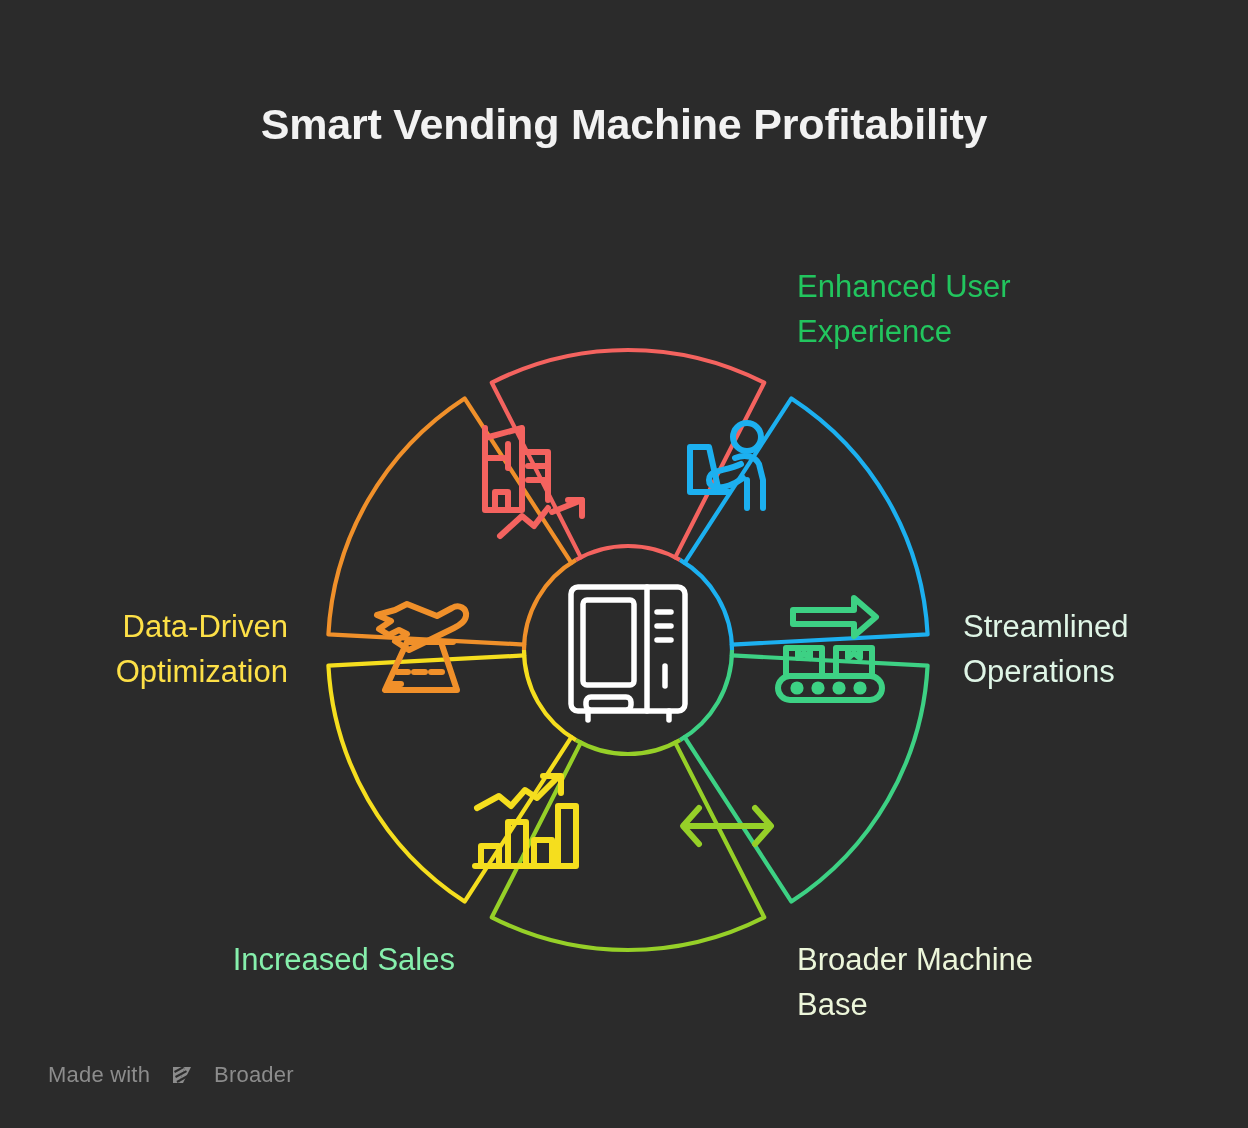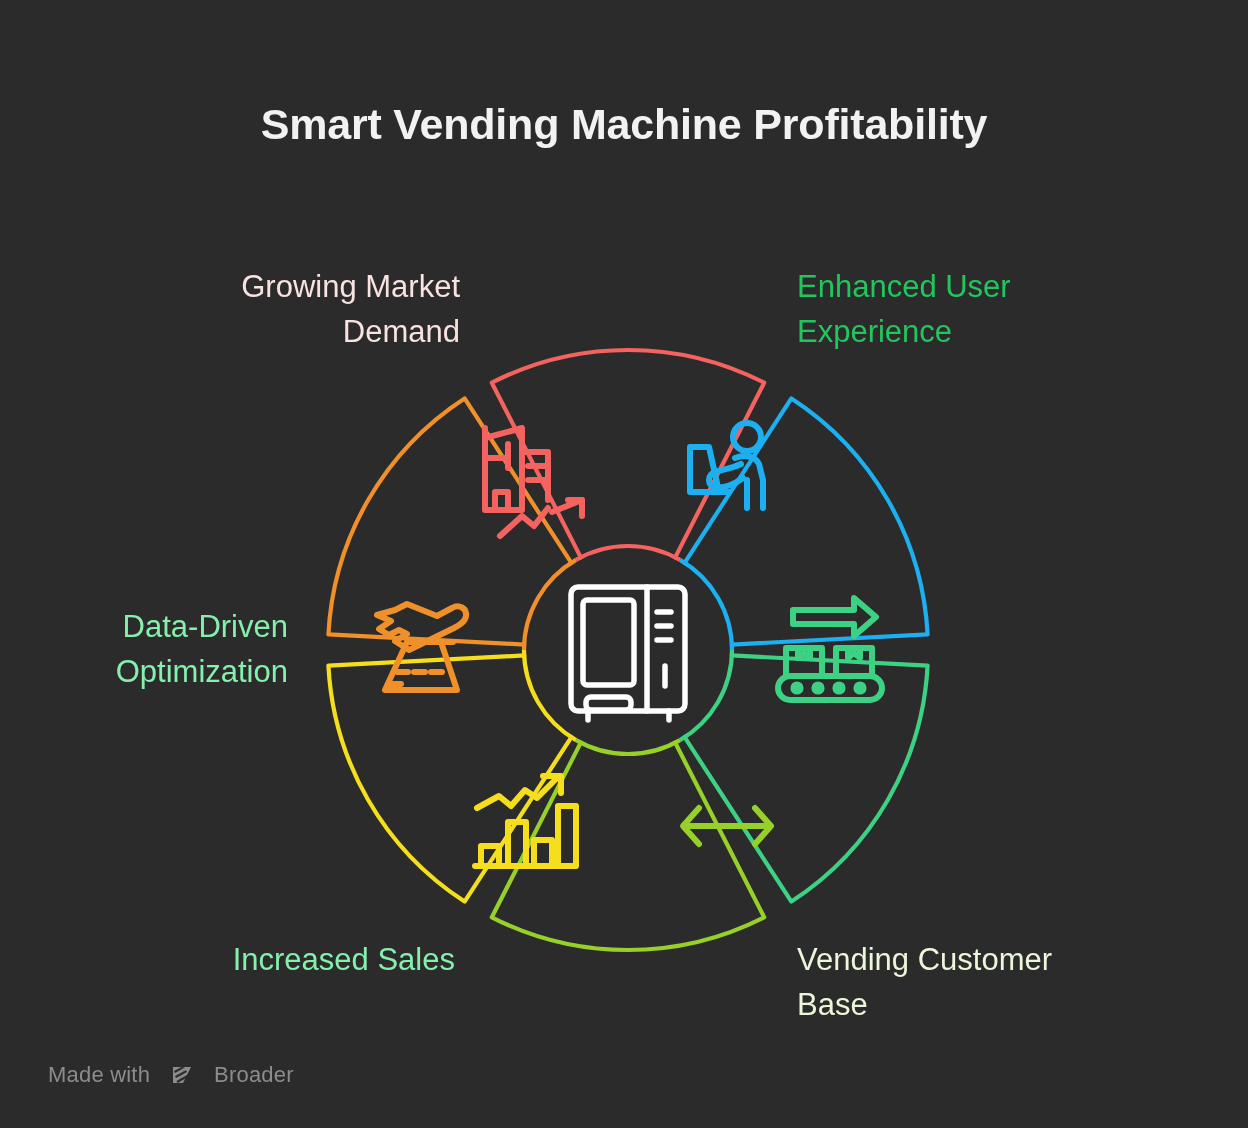--- a/index.html
+++ b/index.html
@@ -177,28 +177,28 @@
       <path d="M-24,-40 L-12,-46 L18,-34 L33,-42 C40,-46 48,-42 47,-34 C46,-28 41,-25 35,-22 L-10,0 L-24,-9 L-12,-16 L-20,-20 L-30,-15 L-40,-21 L-28,-29 L-42,-35 Z"></path>
       <path d="M-12,-8 L-34,40 L38,40 L22,-8 Z"></path>
       <line x1="-2" y1="-8" x2="34" y2="-8"></line>
       <line x1="-22" y1="22" x2="-11" y2="22"></line>
       <line x1="-5" y1="22" x2="6" y2="22"></line>
       <line x1="12" y1="22" x2="23" y2="22"></line>
       <line x1="-29" y1="34" x2="-18" y2="34"></line>
     </g>
   </svg>
 
-  <div class="petal-label lbl-growing-market-demand" style="color: rgb(249, 227, 225);">Growing Market
-Demand</div>
   <div class="petal-label lbl-enhanced-user-experience" style="color: #22c55e;">Enhanced User
 Experience</div>
-  <div class="petal-label lbl-broader-customer-base" style="color: rgb(236, 246, 218);">Vending Customer
+  <div class="petal-label lbl-streamlined-operations" style="color: rgb(223, 245, 230);">Streamlined
+Operations</div>
+  <div class="petal-label lbl-broader-customer-base" style="color: rgb(236, 246, 218);">Broader Machine
 Base</div>
   <div class="petal-label lbl-increased-sales" style="color: #86efac;">Increased Sales</div>
-  <div class="petal-label lbl-data-driven-optimization" style="color: #86efac;">Data-Driven
+  <div class="petal-label lbl-data-driven-optimization" style="color: #fde047;">Data-Driven
 Optimization</div>
 
   <div class="footer">
     <span>Made with</span>
     <svg class="footer-logo" width="24" height="24" viewBox="0 0 24 24">
       <path d="M3 4 L15 4 L9 20 L3 20 Z" fill="#8c8c8c"></path>
       <path d="M15 4 L21 4 L13 20 L9 20 Z" fill="#8c8c8c"></path>
       <path d="M4 8 L13 3.2 L14 5 L5 10 Z" fill="#2b2b2b"></path>
       <path d="M5 13 L16 7.2 L17 9 L6 15 Z" fill="#2b2b2b"></path>
       <path d="M6.5 18 L18 11.6 L19 13.5 L7.5 20 Z" fill="#2b2b2b"></path>

